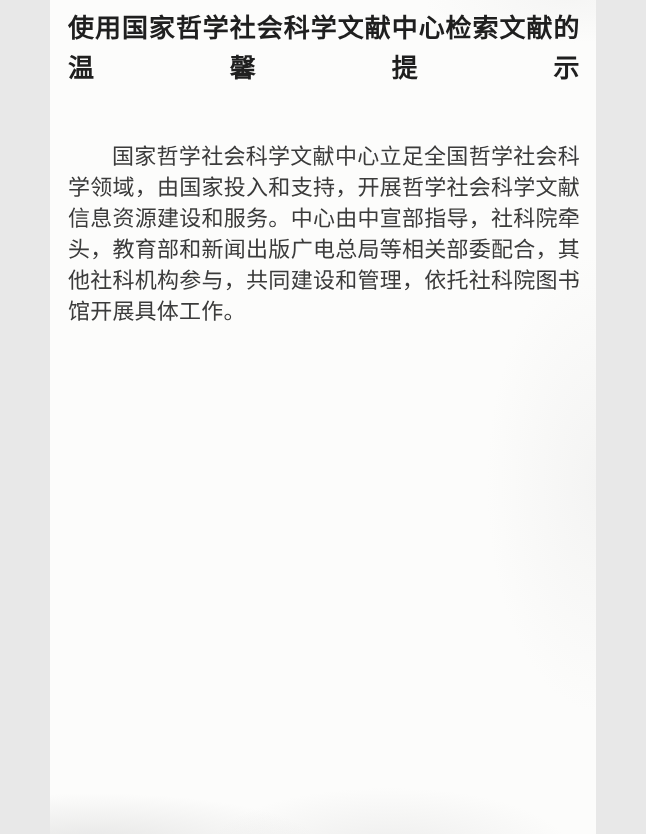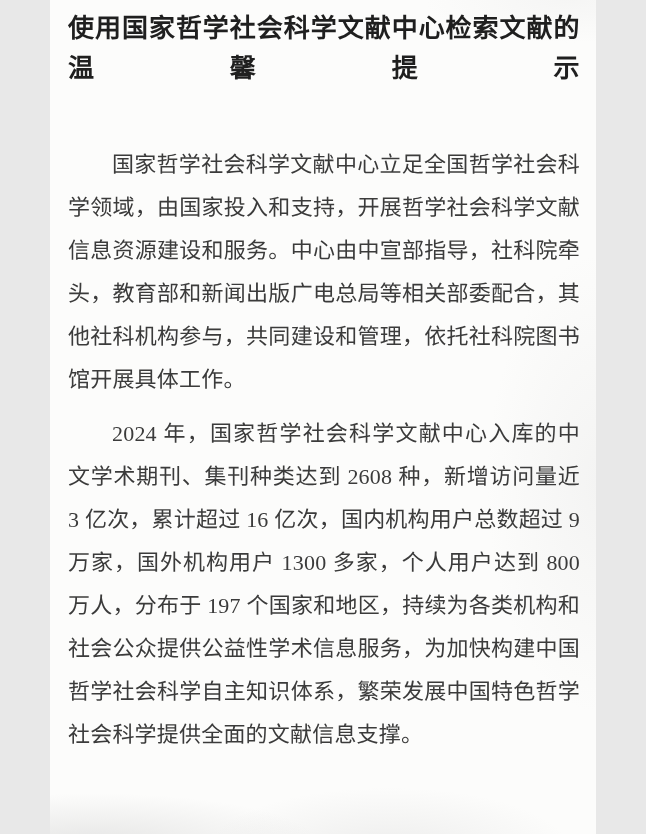--- a/index.html
+++ b/index.html
@@ -28,23 +28,23 @@
     font-weight: 700;
     font-size: 26px;
     line-height: 40px;
     color: var(--title-text, #1f1f1f);
     text-align: justify;
     text-align-last: justify;
     letter-spacing: 0.5px;
   }
   .body-text p {
     margin: 0;
-    font-family: Liberation Serif, serif;
+    font-family: Liberation Mono, monospace;
     font-size: 22px;
-    line-height: 43px;
+    line-height: 31px;
     color: var(--body-text, #3b3b3b);
     text-align: justify;
     text-indent: 2em;
     letter-spacing: 0.2px;
   }
   .body-text p.first {
     margin-top: 55px;
   }
   .body-text p + p {
     margin-top: 11px;
@@ -54,15 +54,14 @@
   }
 </style>
 </head>
 <body>
 
 <div class="page">
   <h1 class="title">使用国家哲学社会科学文献中心检索文献的温馨提示</h1>
 
   <div class="body-text">
     <p class="first">国家哲学社会科学文献中心立足全国哲学社会科学领域，由国家投入和支持，开展哲学社会科学文献信息资源建设和服务。中心由中宣部指导，社科院牵头，教育部和新闻出版广电总局等相关部委配合，其他社科机构参与，共同建设和管理，依托社科院图书馆开展具体工作。</p>
-    <p>2024 年，国家哲学社会科学文献中心入库的中文学术期刊、集刊种类达到 2608 种，新增访问量近 3 亿次，累计超过 16 亿次，国内机构用户总数超过 9 万家，国外机构用户 1300 多家，个人用户达到 800 万人，分布于 197 个国家和地区，持续为各类机构和社会公众提供公益性学术信息服务，为加快构建中国哲学社会科学自主知识体系，繁荣发展中国特色哲学社会科学提供全面的文献信息支撑。</p>
   </div>
 </div>
 
 </body></html>

